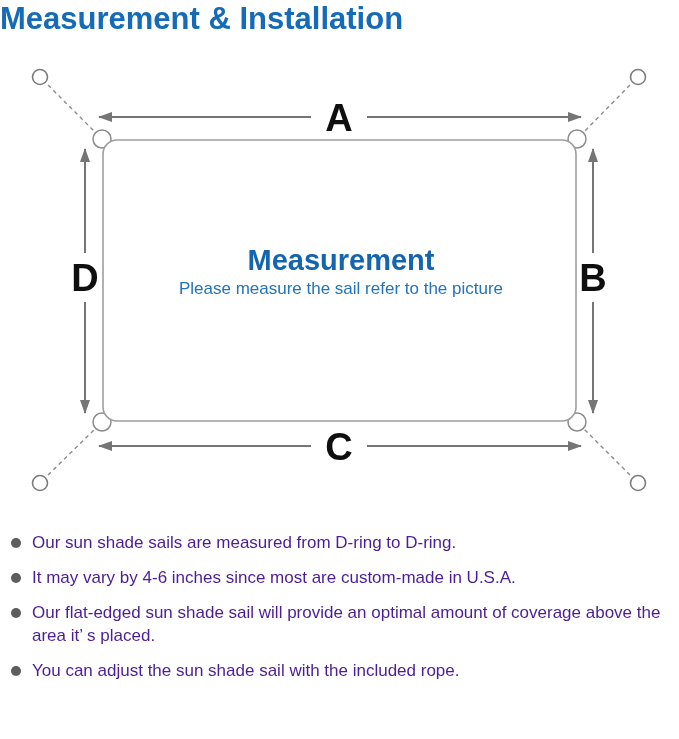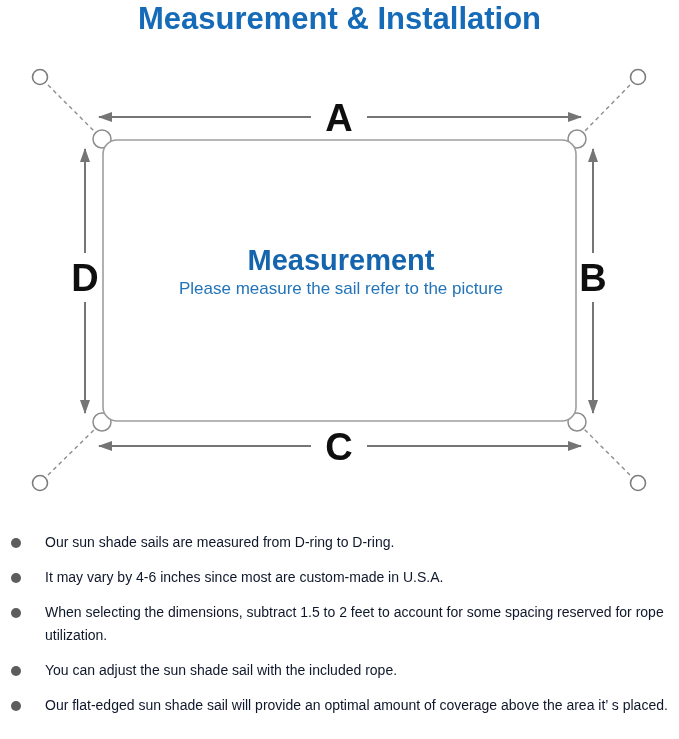--- a/index.html
+++ b/index.html
@@ -4,21 +4,21 @@
 <style>
   * { margin: 0; padding: 0; box-sizing: border-box; }
   html, body { width: 679px; height: 739px; background: #ffffff; overflow: hidden; }
   body {
     position: relative;
     font-family: "Liberation Sans", "DejaVu Sans", sans-serif;
   }
   .page-title {
     position: absolute;
     top: 0; left: 0; right: 0;
-    text-align: center;
+    text-align: left;
     font-size: 31px;
     font-weight: 700;
     line-height: 38px;
     color: #156bb7;
     letter-spacing: 0px;
   }
   .diagram-wrap {
     position: absolute;
     top: 55px; left: 0;
     width: 679px; height: 460px;
@@ -34,24 +34,23 @@
     margin-bottom: 12px;
   }
   .bullet-dot {
     flex: 0 0 auto;
     width: 10px; height: 10px;
     border-radius: 50%;
     background: #5d5d5d;
     margin: 7px 11px 0 3px;
   }
   .bullet-text {
-    font-size: 14px;
+    font-size: 17px;
     line-height: 23px;
-    color: #0f172a;
-    margin-left: 13px;
+    color: #4c1d95;
   }
   svg text { font-family: "Liberation Sans", "DejaVu Sans", sans-serif; }
   .dim-label { font-size: 38px; font-weight: 700; fill: #0f0f0f; }
   .center-heading { font-size: 29px; font-weight: 700; fill: #1565ae; }
   .center-subtitle { font-size: 17px; fill: #2374b8; }
 </style>
 </head>
 <body>
 
 <h1 class="page-title">Measurement &amp; Installation</h1>
@@ -106,23 +105,19 @@
   <div class="bullet-item">
     <span class="bullet-dot"></span>
     <span class="bullet-text">Our sun shade sails are measured from D-ring to D-ring.</span>
   </div>
   <div class="bullet-item">
     <span class="bullet-dot"></span>
     <span class="bullet-text">It may vary by 4-6 inches since most are custom-made in U.S.A.</span>
   </div>
   <div class="bullet-item">
     <span class="bullet-dot"></span>
-    <span class="bullet-text">When selecting the dimensions, subtract 1.5 to 2 feet to account for some spacing reserved for rope utilization.</span>
+    <span class="bullet-text">Our flat-edged sun shade sail will provide an optimal amount of coverage above the area it’ s placed.</span>
   </div>
   <div class="bullet-item">
     <span class="bullet-dot"></span>
     <span class="bullet-text">You can adjust the sun shade sail with the included rope.</span>
   </div>
-  <div class="bullet-item">
-    <span class="bullet-dot"></span>
-    <span class="bullet-text">Our flat-edged sun shade sail will provide an optimal amount of coverage above the area it’ s placed.</span>
-  </div>
 </div>
 
 </body></html>

